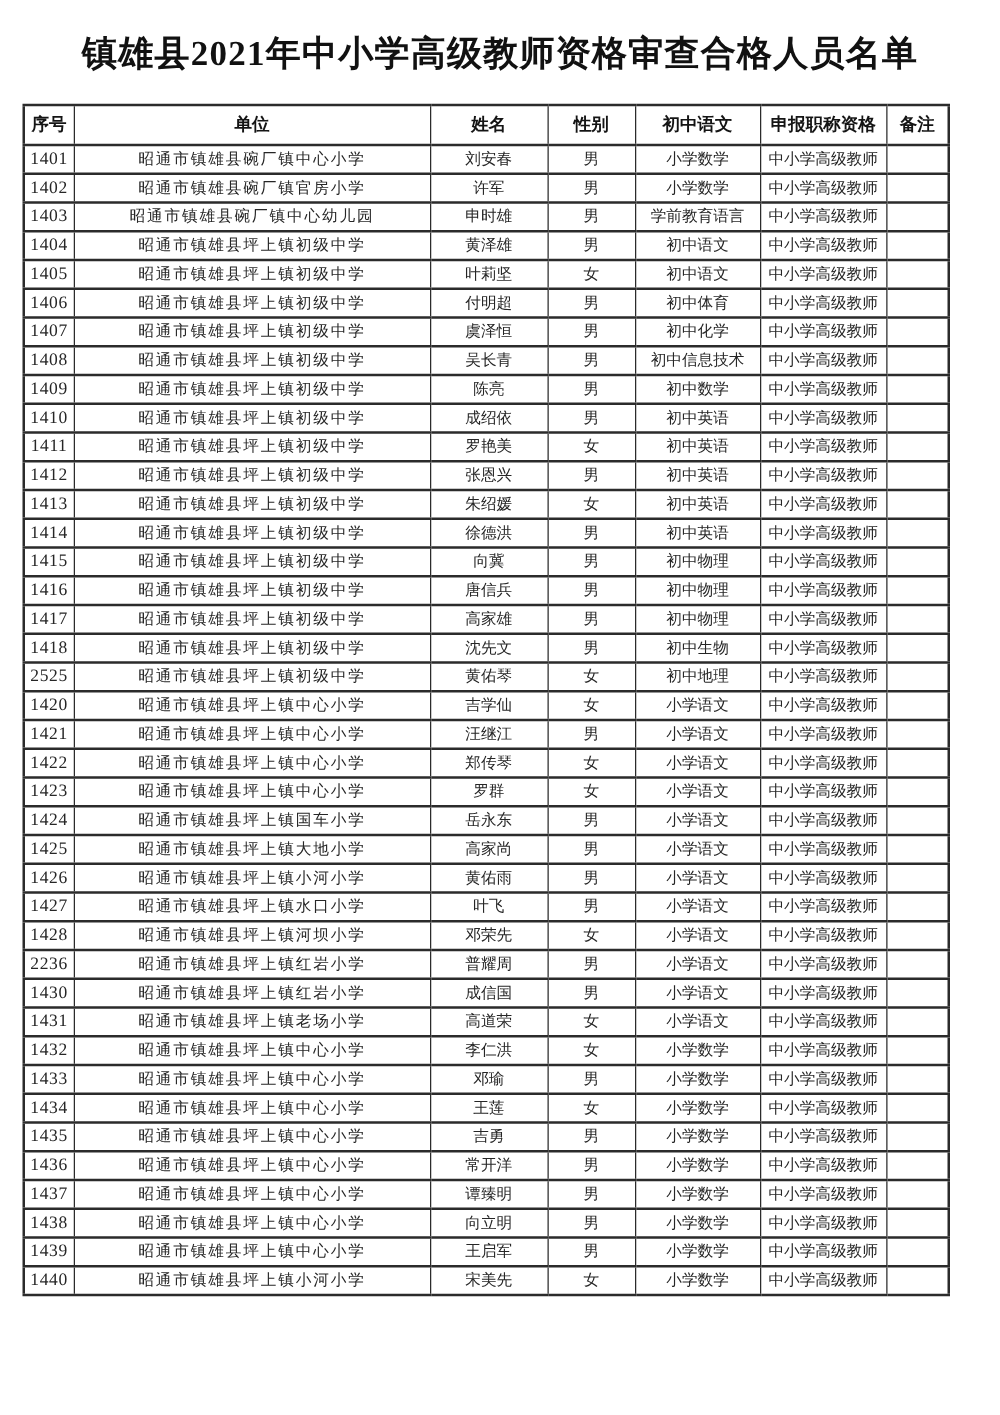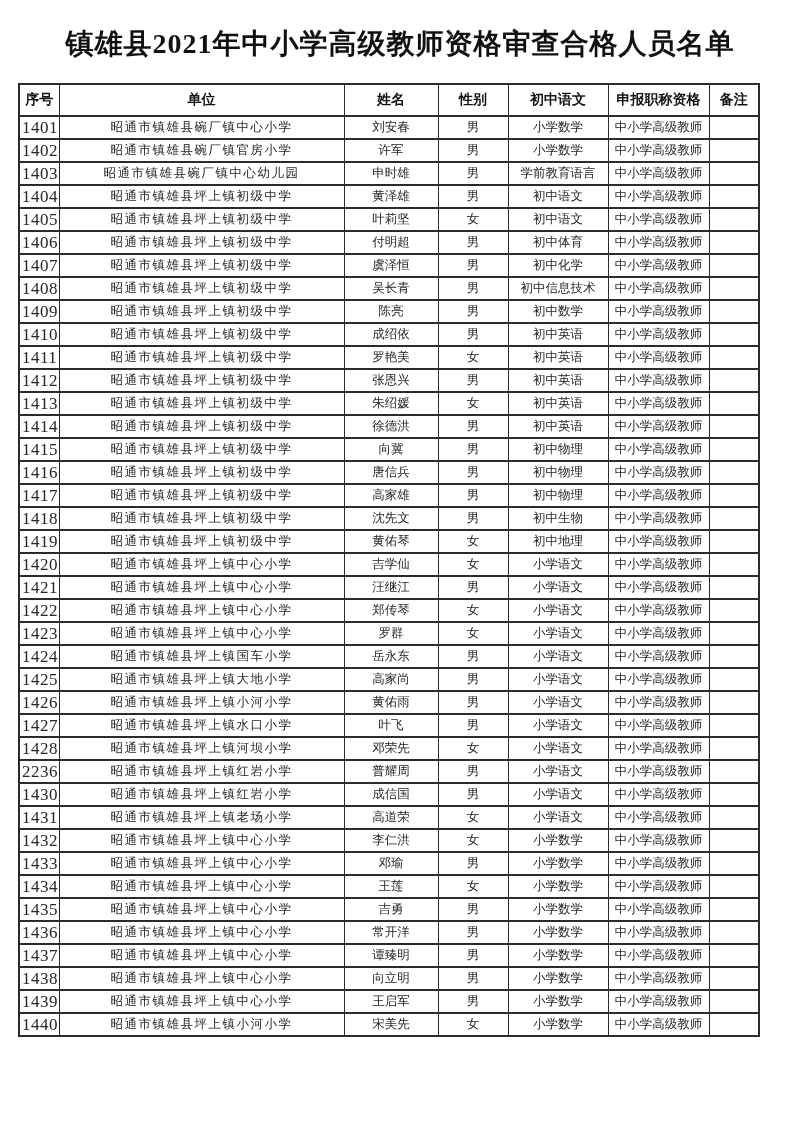--- a/index.html
+++ b/index.html
@@ -54,21 +54,21 @@
     font-size: 14px;
     font-weight: bold;
     color: #141414;
   }
   table.roster tbody td {
     height: 21px;
     font-size: 12.5px;
     color: #262626;
   }
   table.roster tbody td.col-serial {
-    font-size: 17px;
+    font-size: 14px;
     letter-spacing: 0.5px;
   }
   table.roster tbody td.col-unit {
     letter-spacing: 1.5px;
     text-align: center;
   }
 </style>
 </head>
 <body>
 
@@ -253,21 +253,21 @@
         <tr>
           <td class="col-serial">1418</td>
           <td class="col-unit">昭通市镇雄县坪上镇初级中学</td>
           <td class="col-name">沈先文</td>
           <td class="col-gender">男</td>
           <td class="col-subject">初中生物</td>
           <td class="col-title_applied">中小学高级教师</td>
           <td class="col-remark"></td>
         </tr>
         <tr>
-          <td class="col-serial">1419</td>
+          <td class="col-serial">2525</td>
           <td class="col-unit">昭通市镇雄县坪上镇初级中学</td>
           <td class="col-name">黄佑琴</td>
           <td class="col-gender">女</td>
           <td class="col-subject">初中地理</td>
           <td class="col-title_applied">中小学高级教师</td>
           <td class="col-remark"></td>
         </tr>
         <tr>
           <td class="col-serial">1420</td>
           <td class="col-unit">昭通市镇雄县坪上镇中心小学</td>

